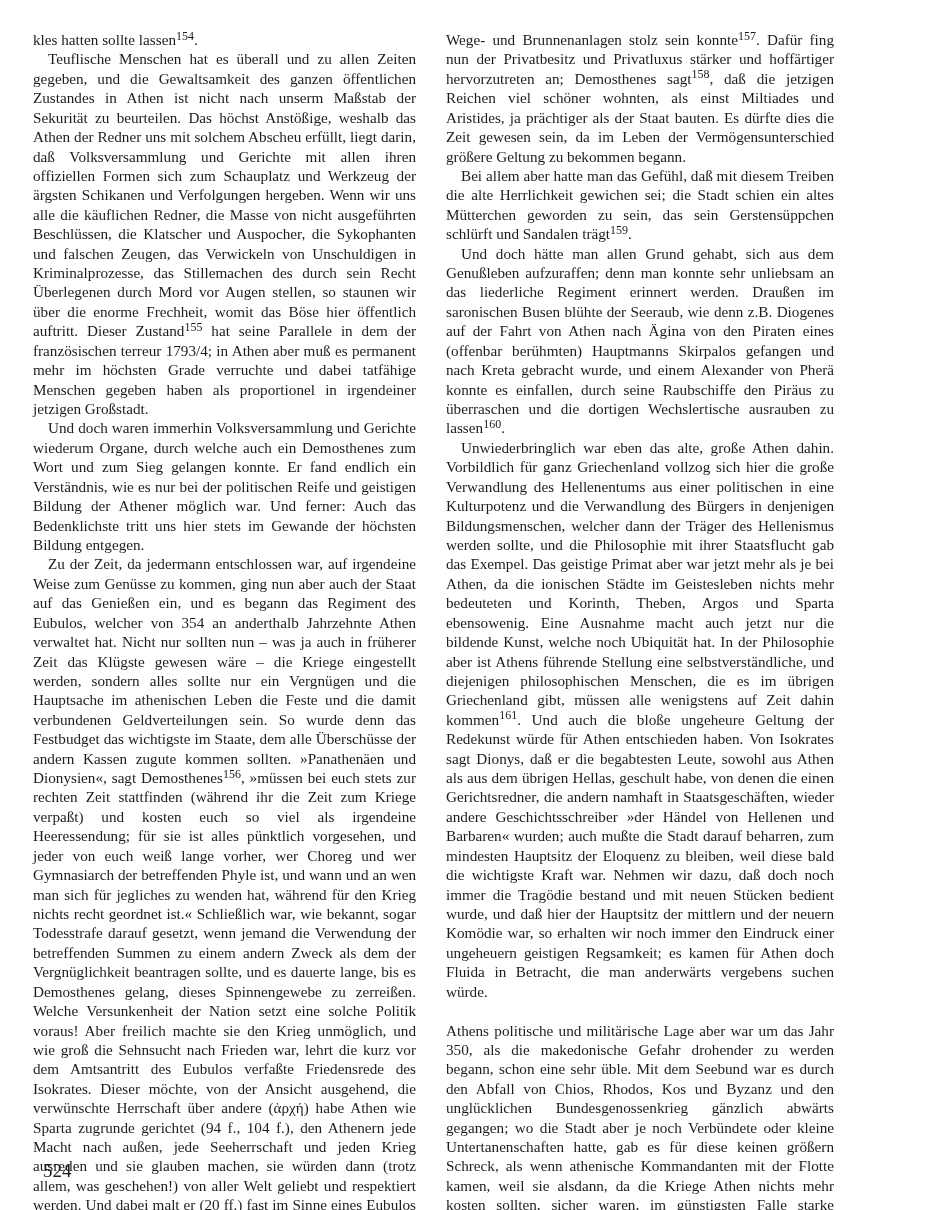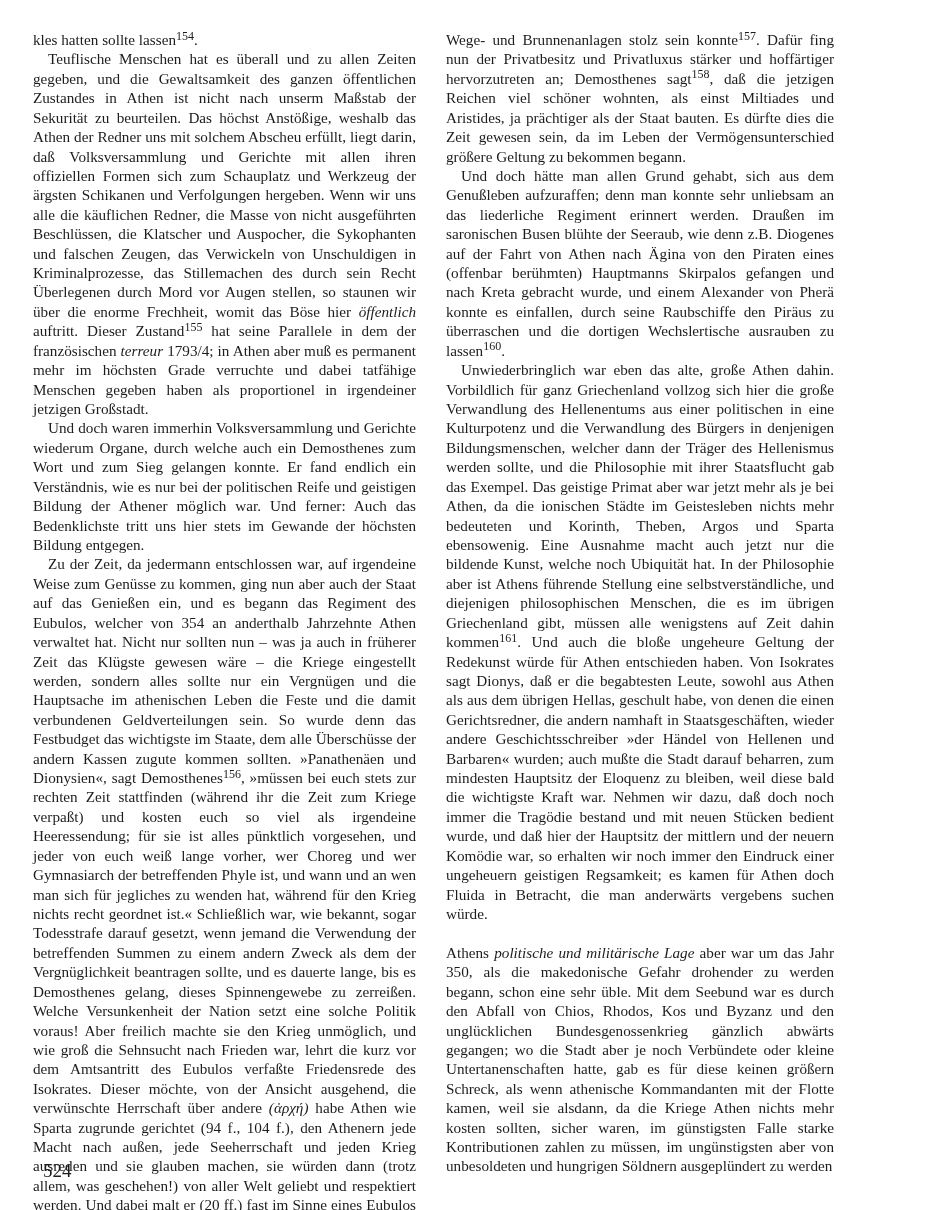--- a/index.html
+++ b/index.html
@@ -35,21 +35,21 @@
   }
   .column p.indent { text-indent: 15px; }
   .column p.section-gap { margin-top: 19.42px; }
   .column sup {
     font-size: 12px;
     line-height: 0;
     vertical-align: baseline;
     position: relative;
     top: -5.5px;
   }
-  .italic { font-style: italic; }
+  .italic { }
   .page-number {
     position: absolute;
     left: 43px;
     top: 1163px;
     font-size: 19px;
     line-height: 16px;
     color: #1c1c1c;
     text-align: right;
   }
 </style>
@@ -59,19 +59,20 @@
 <div class="page">
   <div class="columns">
     <div class="column column-left">
         <p><span>kles hatten sollte lassen</span><sup>154</sup><span>.</span></p>
         <p class="indent"><span>Teuflische Menschen hat es überall und zu allen Zeiten gegeben, und die Gewaltsamkeit des ganzen öffentlichen Zustandes in Athen ist nicht nach unserm Maßstab der Sekurität zu beurteilen. Das höchst Anstößige, weshalb das Athen der Redner uns mit solchem Abscheu erfüllt, liegt darin, daß Volksversammlung und Gerichte mit allen ihren offiziellen Formen sich zum Schauplatz und Werkzeug der ärgsten Schikanen und Verfolgungen hergeben. Wenn wir uns alle die käuflichen Redner, die Masse von nicht ausgeführten Beschlüssen, die Klatscher und Auspocher, die Sykophanten und falschen Zeugen, das Verwickeln von Unschuldigen in Kriminalprozesse, das Stillemachen des durch sein Recht Überlegenen durch Mord vor Augen stellen, so staunen wir über die enorme Frechheit, womit das Böse hier </span><span class="italic">öffentlich</span><span> auftritt. Dieser Zustand</span><sup>155</sup><span> hat seine Parallele in dem der französischen </span><span class="italic">terreur</span><span> 1793/4; in Athen aber muß es permanent mehr im höchsten Grade verruchte und dabei tatfähige Menschen gegeben haben als proportionel in irgendeiner jetzigen Großstadt.</span></p>
         <p class="indent"><span>Und doch waren immerhin Volksversammlung und Gerichte wiederum Organe, durch welche auch ein Demosthenes zum Wort und zum Sieg gelangen konnte. Er fand endlich ein Verständnis, wie es nur bei der politischen Reife und geistigen Bildung der Athener möglich war. Und ferner: Auch das Bedenklichste tritt uns hier stets im Gewande der höchsten Bildung entgegen.</span></p>
         <p class="indent"><span>Zu der Zeit, da jedermann entschlossen war, auf irgendeine Weise zum Genüsse zu kommen, ging nun aber auch der Staat auf das Genießen ein, und es begann das Regiment des Eubulos, welcher von 354 an anderthalb Jahrzehnte Athen verwaltet hat. Nicht nur sollten nun – was ja auch in früherer Zeit das Klügste gewesen wäre – die Kriege eingestellt werden, sondern alles sollte nur ein Vergnügen und die Hauptsache im athenischen Leben die Feste und die damit verbundenen Geldverteilungen sein. So wurde denn das Festbudget das wichtigste im Staate, dem alle Überschüsse der andern Kassen zugute kommen sollten. »Panathenäen und Dionysien«, sagt Demosthenes</span><sup>156</sup><span>, »müssen bei euch stets zur rechten Zeit stattfinden (während ihr die Zeit zum Kriege verpaßt) und kosten euch so viel als irgendeine Heeressendung; für sie ist alles pünktlich vorgesehen, und jeder von euch weiß lange vorher, wer Choreg und wer Gymnasiarch der betreffenden Phyle ist, und wann und an wen man sich für jegliches zu wenden hat, während für den Krieg nichts recht geordnet ist.« Schließlich war, wie bekannt, sogar Todesstrafe darauf gesetzt, wenn jemand die Verwendung der betreffenden Summen zu einem andern Zweck als dem der Vergnüglichkeit beantragen sollte, und es dauerte lange, bis es Demosthenes gelang, dieses Spinnengewebe zu zerreißen. Welche Versunkenheit der Nation setzt eine solche Politik voraus! Aber freilich machte sie den Krieg unmöglich, und wie groß die Sehnsucht nach Frieden war, lehrt die kurz vor dem Amtsantritt des Eubulos verfaßte Friedensrede des Isokrates. Dieser möchte, von der Ansicht ausgehend, die verwünschte Herrschaft über andere </span><span class="italic">(ἀρχή)</span><span> habe Athen wie Sparta zugrunde gerichtet (94 f., 104 f.), den Athenern jede Macht nach außen, jede Seeherrschaft und jeden Krieg ausreden und sie glauben machen, sie würden dann (trotz allem, was geschehen!) von aller Welt geliebt und respektiert werden. Und dabei malt er (20 ff.) fast im Sinne eines Eubulos den herrlichen Zustand aus, da man, der Übersteuerungen und Trierarchien und Kriegsleiturgien ledig, ohne Gefahr Landbau, Schiffahrt und andere Gewerbe triebe, da die Stadt die doppelten Einnahmen hätte und voller Kaufleute, Fremder und Metöken wäre, und man bedürftige Athener und andere Hellenen an der thrakischen Küste ansiedeln könnte.</span></p>
       </div>
     <div class="column column-right">
         <p><span>Wege- und Brunnenanlagen stolz sein konnte</span><sup>157</sup><span>. Dafür fing nun der Privatbesitz und Privatluxus stärker und hoffärtiger hervorzutreten an; Demosthenes sagt</span><sup>158</sup><span>, daß die jetzigen Reichen viel schöner wohnten, als einst Miltiades und Aristides, ja prächtiger als der Staat bauten. Es dürfte dies die Zeit gewesen sein, da im Leben der Vermögensunterschied größere Geltung zu bekommen begann.</span></p>
+        <p class="indent"><span>Bei allem aber hatte man das Gefühl, daß mit diesem Treiben die alte Herrlichkeit gewichen sei; die Stadt schien ein altes Mütterchen geworden zu sein, das sein Gerstensüppchen schlürft und Sandalen trägt</span><sup>159</sup><span>.</span></p>
         <p class="indent"><span>Und doch hätte man allen Grund gehabt, sich aus dem Genußleben aufzuraffen; denn man konnte sehr unliebsam an das liederliche Regiment erinnert werden. Draußen im saronischen Busen blühte der Seeraub, wie denn z.B. Diogenes auf der Fahrt von Athen nach Ägina von den Piraten eines (offenbar berühmten) Hauptmanns Skirpalos gefangen und nach Kreta gebracht wurde, und einem Alexander von Pherä konnte es einfallen, durch seine Raubschiffe den Piräus zu überraschen und die dortigen Wechslertische ausrauben zu lassen</span><sup>160</sup><span>.</span></p>
         <p class="indent"><span>Unwiederbringlich war eben das alte, große Athen dahin. Vorbildlich für ganz Griechenland vollzog sich hier die große Verwandlung des Hellenentums aus einer politischen in eine Kulturpotenz und die Verwandlung des Bürgers in denjenigen Bildungsmenschen, welcher dann der Träger des Hellenismus werden sollte, und die Philosophie mit ihrer Staatsflucht gab das Exempel. Das geistige Primat aber war jetzt mehr als je bei Athen, da die ionischen Städte im Geistesleben nichts mehr bedeuteten und Korinth, Theben, Argos und Sparta ebensowenig. Eine Ausnahme macht auch jetzt nur die bildende Kunst, welche noch Ubiquität hat. In der Philosophie aber ist Athens führende Stellung eine selbstverständliche, und diejenigen philosophischen Menschen, die es im übrigen Griechenland gibt, müssen alle wenigstens auf Zeit dahin kommen</span><sup>161</sup><span>. Und auch die bloße ungeheure Geltung der Redekunst würde für Athen entschieden haben. Von Isokrates sagt Dionys, daß er die begabtesten Leute, sowohl aus Athen als aus dem übrigen Hellas, geschult habe, von denen die einen Gerichtsredner, die andern namhaft in Staatsgeschäften, wieder andere Geschichtsschreiber »der Händel von Hellenen und Barbaren« wurden; auch mußte die Stadt darauf beharren, zum mindesten Hauptsitz der Eloquenz zu bleiben, weil diese bald die wichtigste Kraft war. Nehmen wir dazu, daß doch noch immer die Tragödie bestand und mit neuen Stücken bedient wurde, und daß hier der Hauptsitz der mittlern und der neuern Komödie war, so erhalten wir noch immer den Eindruck einer ungeheuern geistigen Regsamkeit; es kamen für Athen doch Fluida in Betracht, die man anderwärts vergebens suchen würde.</span></p>
         <p class="section-gap"><span>Athens </span><span class="italic">politische und militärische Lage</span><span> aber war um das Jahr 350, als die makedonische Gefahr drohender zu werden begann, schon eine sehr üble. Mit dem Seebund war es durch den Abfall von Chios, Rhodos, Kos und Byzanz und den unglücklichen Bundesgenossenkrieg gänzlich abwärts gegangen; wo die Stadt aber je noch Verbündete oder kleine Untertanenschaften hatte, gab es für diese keinen größern Schreck, als wenn athenische Kommandanten mit der Flotte kamen, weil sie alsdann, da die Kriege Athen nichts mehr kosten sollten, sicher waren, im günstigsten Falle starke Kontributionen zahlen zu müssen, im ungünstigsten aber von unbesoldeten und hungrigen Söldnern ausgeplündert zu werden</span></p>
       </div>
   </div>
   <div class="page-number">524</div>
 </div>
 
 </body></html>

